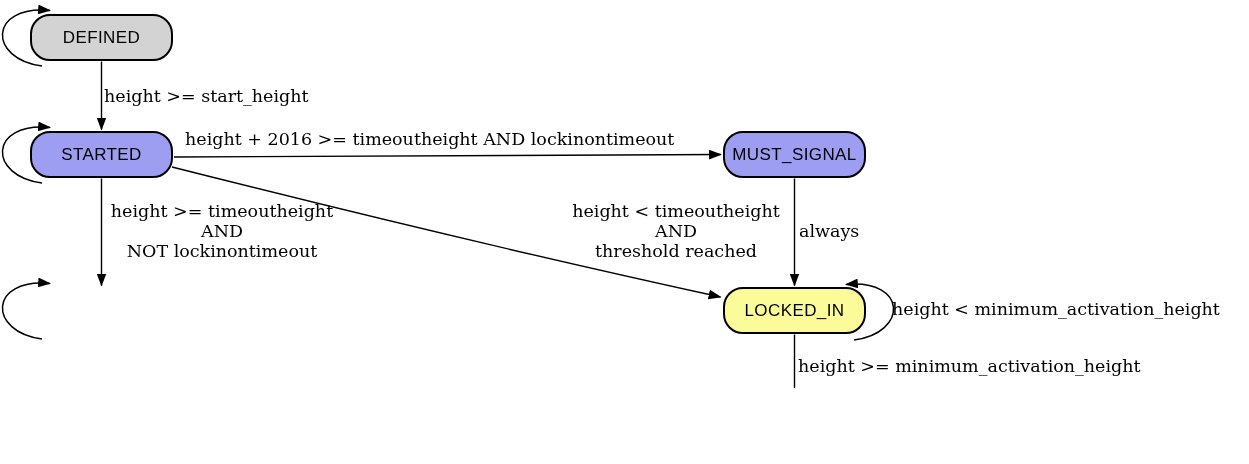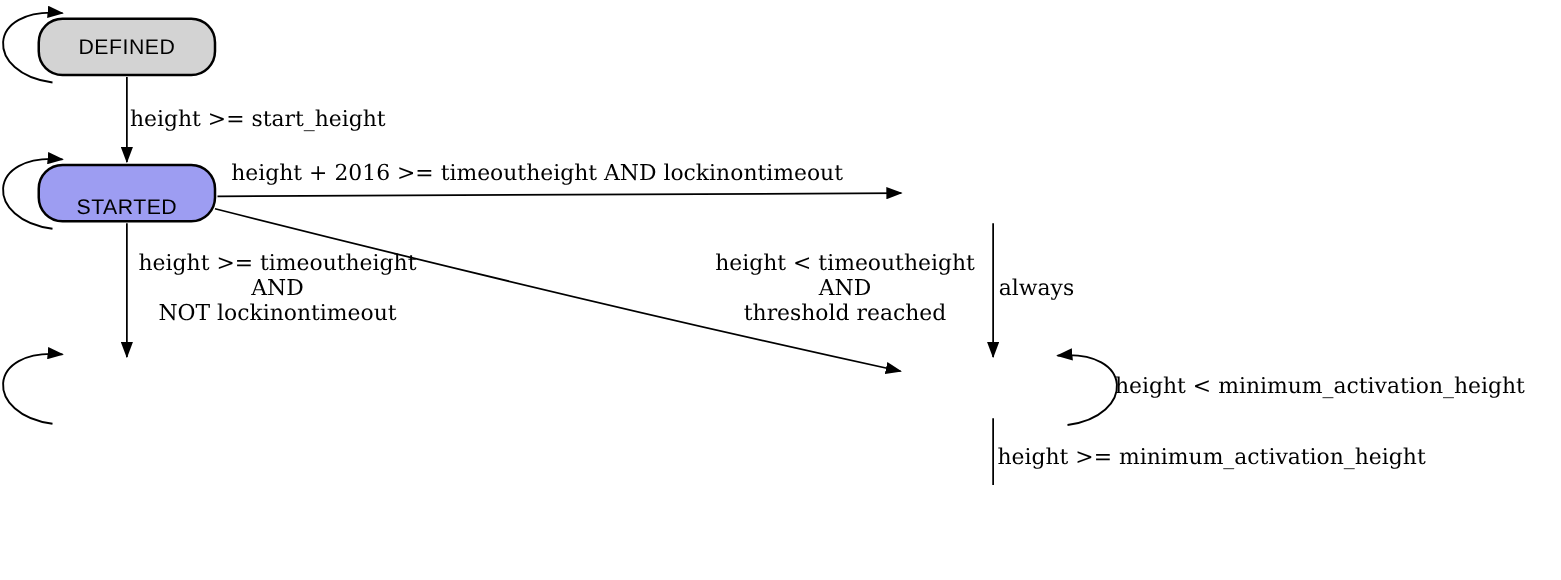--- a/index.html
+++ b/index.html
@@ -70,22 +70,28 @@
     <path class="edge" d="M174,157 L721,154.5" marker-end="url(#arw)"></path>
     <path class="edge" d="M101.5,178.5 L101.5,285.5" marker-end="url(#arw)"></path>
     <path class="edge" d="M172,167 C350,212 560,262 720.5,297" marker-end="url(#arw)"></path>
     <path class="edge" d="M794.5,178.5 L794.5,285.5" marker-end="url(#arw)"></path>
     <path class="edge" d="M794.5,334.5 L794.5,400.5" marker-end="url(#arw)"></path>
   </svg>
 
   <div class="node" id="n-defined" style="background-color: rgb(211, 211, 211);">
     <span>DEFINED</span>
   </div>
-  <div class="node" id="n-started" style="background-color: rgb(157, 157, 242); align-items: flex-end;">
+  <div class="node" id="n-started" style="background-color: rgb(157, 157, 242);">
     <span>STARTED</span>
+  </div>
+  <div class="node" id="n-must-signal" style="background-color: rgb(157, 157, 242);">
+    <span>MUST_SIGNAL</span>
+  </div>
+  <div class="node" id="n-locked-in" style="background-color: rgb(251, 251, 153);">
+    <span>LOCKED_IN</span>
   </div>
   <div class="node" id="n-active" style="background-color: rgb(148, 240, 148);">
     <span>FAILED</span>
   </div>
 
   <div class="elabel" id="l-defined-started">height &gt;= start_height</div>
 
   <div class="elabel" id="l-started-must">height + 2016 &gt;= timeoutheight AND lockinontimeout</div>
 
   <div class="elabel centered" id="l-started-failed">

